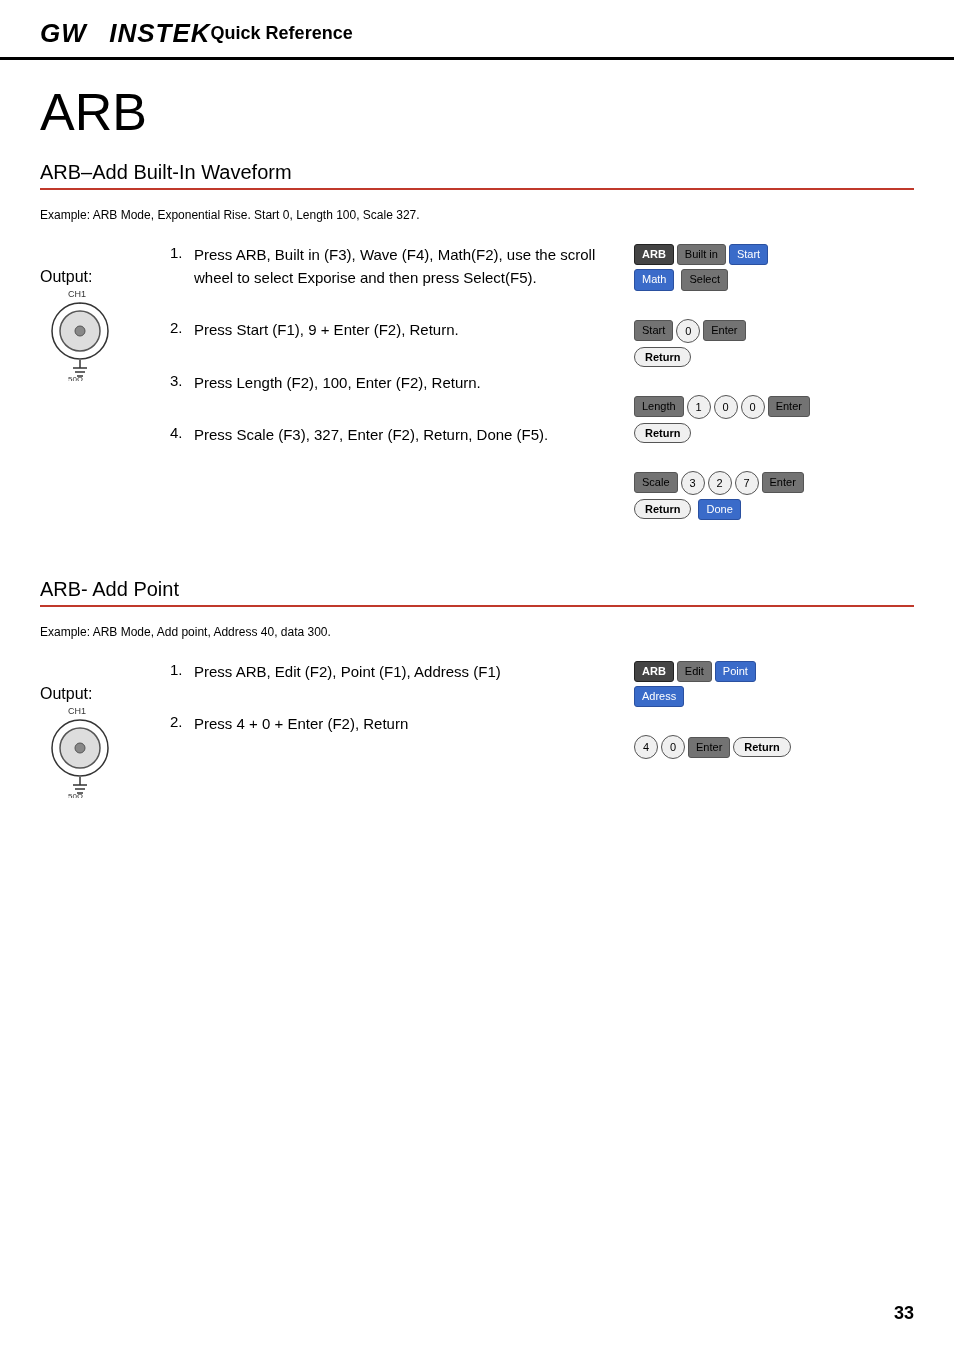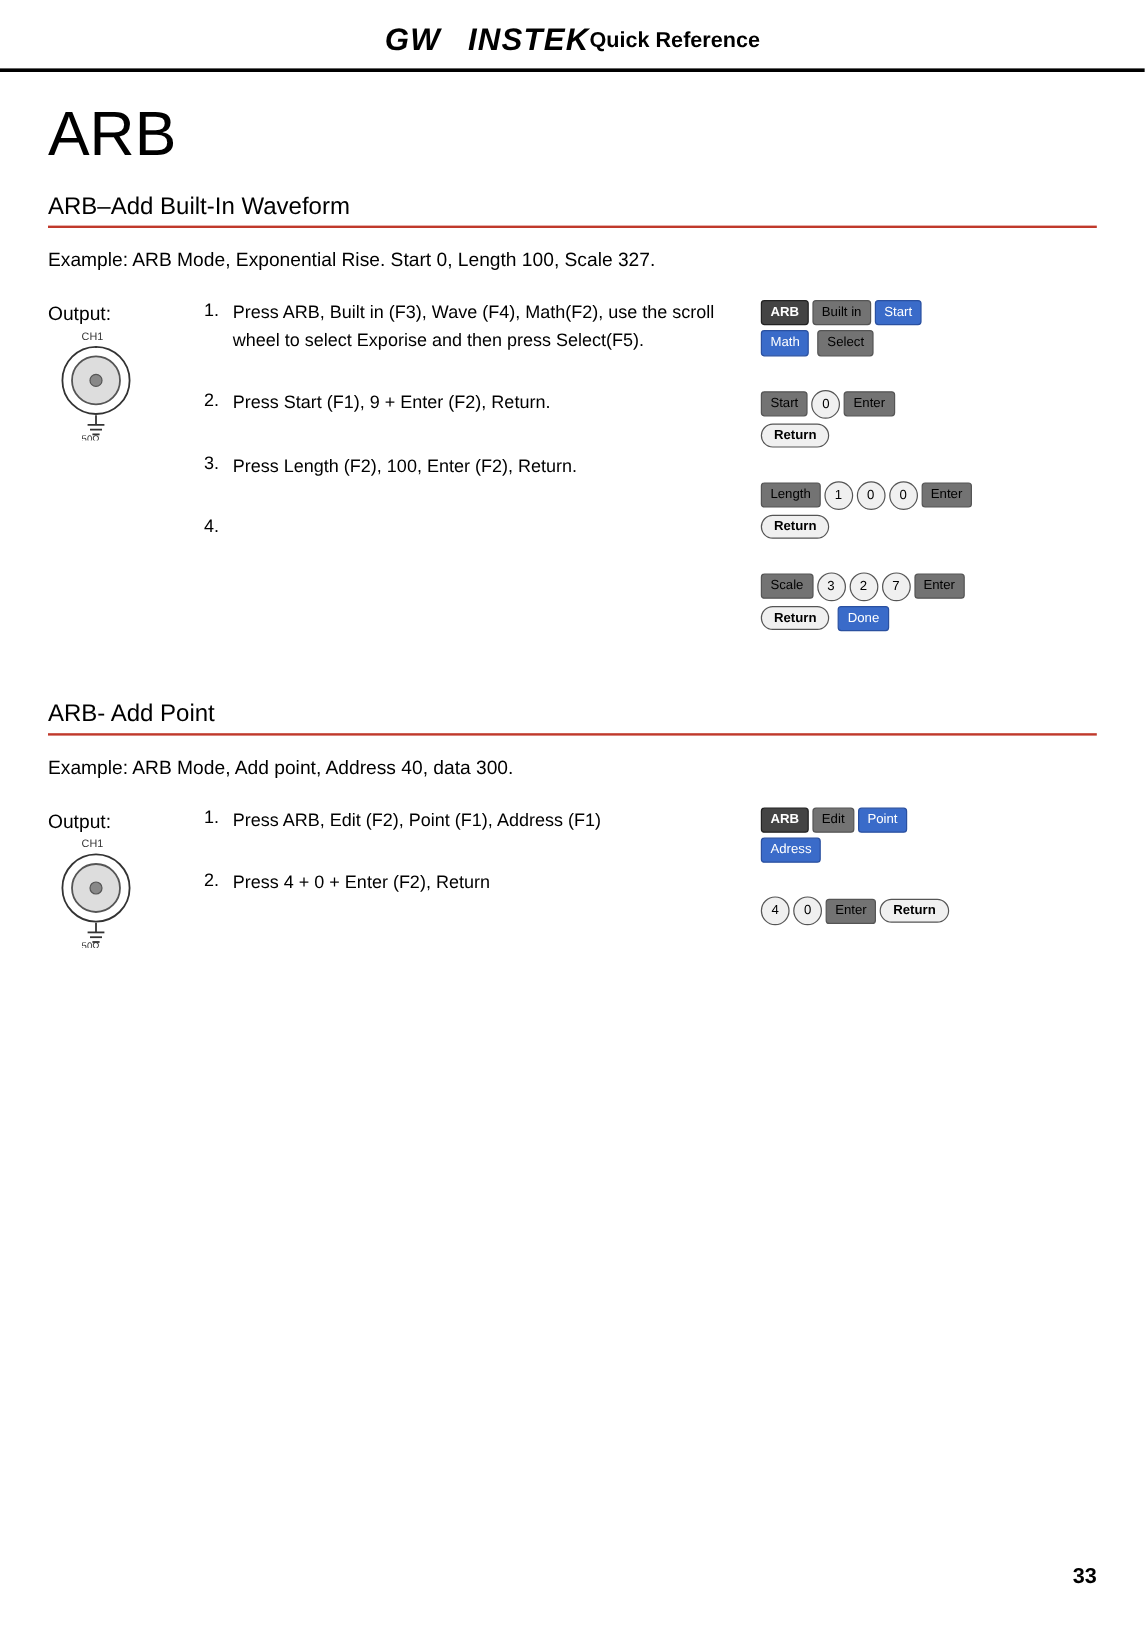--- a/index.html
+++ b/index.html
@@ -9,21 +9,21 @@
       color: #000;
       width: 954px;
       min-height: 1354px;
       position: relative;
       font-size: 16px;
     }
 
     
     .header {
       display: flex;
-      justify-content: center;
+      justify-content: flex-start;
       align-items: center;
       padding: 18px 40px 8px 40px;
       border-bottom: 3px solid #000;
     }
     .logo {
       font-weight: 900;
       font-size: 26px;
       letter-spacing: 2px;
       font-family: Arial Black, Arial, sans-serif;
       color: #000;
@@ -50,21 +50,21 @@
       font-weight: normal;
       margin-bottom: 4px;
     }
     .section-divider {
       border: none;
       border-bottom: 2px solid #c0392b;
       margin-bottom: 16px;
     }
 
     .example-text {
-      font-size: 16px;
+      font-size: 12px;
       margin-bottom: 20px;
       line-height: 1.5;
     }
     .output-label {
       font-size: 16px;
       font-weight: normal;
       padding-top: 4px;
     }
     .step-item {
       margin-bottom: 30px;
@@ -165,20 +165,21 @@
       margin-bottom: 30px;
     }
 
     .two-col-layout {
       display: flex;
       gap: 0;
     }
     .left-output {
       width: 130px;
       flex-shrink: 0;
+      margin-top: 20px;
     }
     .middle-steps {
       flex: 1;
     }
     .right-btns {
       width: 280px;
       flex-shrink: 0;
     }
 
     .btn-diagram-group {
@@ -242,20 +243,21 @@
         <div class="step-item">
           <span class="step-num">2.</span>
           <span class="step-text">Press Start (F1), 9 + Enter (F2), Return.</span>
         </div>
         <div class="step-item">
           <span class="step-num">3.</span>
           <span class="step-text">Press Length (F2), 100, Enter (F2), Return.</span>
         </div>
         <div class="step-item">
           <span class="step-num">4.</span>
+          <span class="step-text">Press Scale (F3), 327, Enter (F2), Return, Done (F5).</span>
         </div>
       </div>
 
       <div class="right-btns">
 
         <div class="btn-diagram-group">
           <div class="btn-row">
             <span class="btn btn-dark">ARB</span>
             <span class="btn">Built in</span>
             <span class="btn btn-blue">Start</span>

